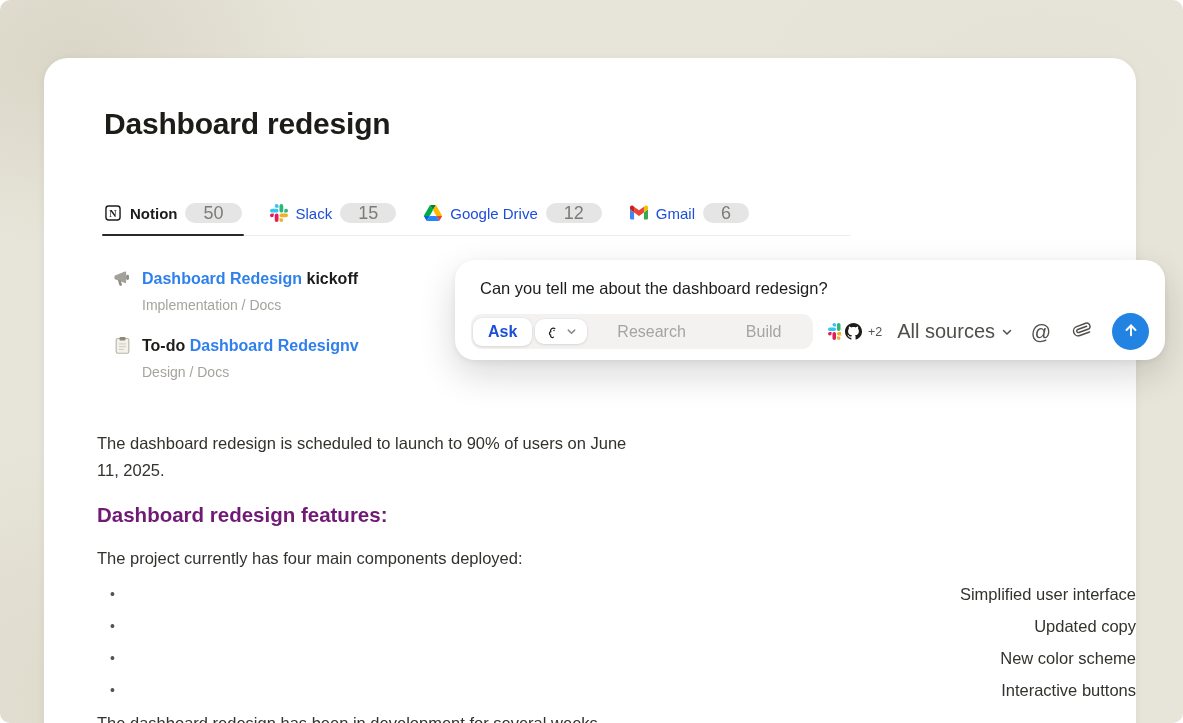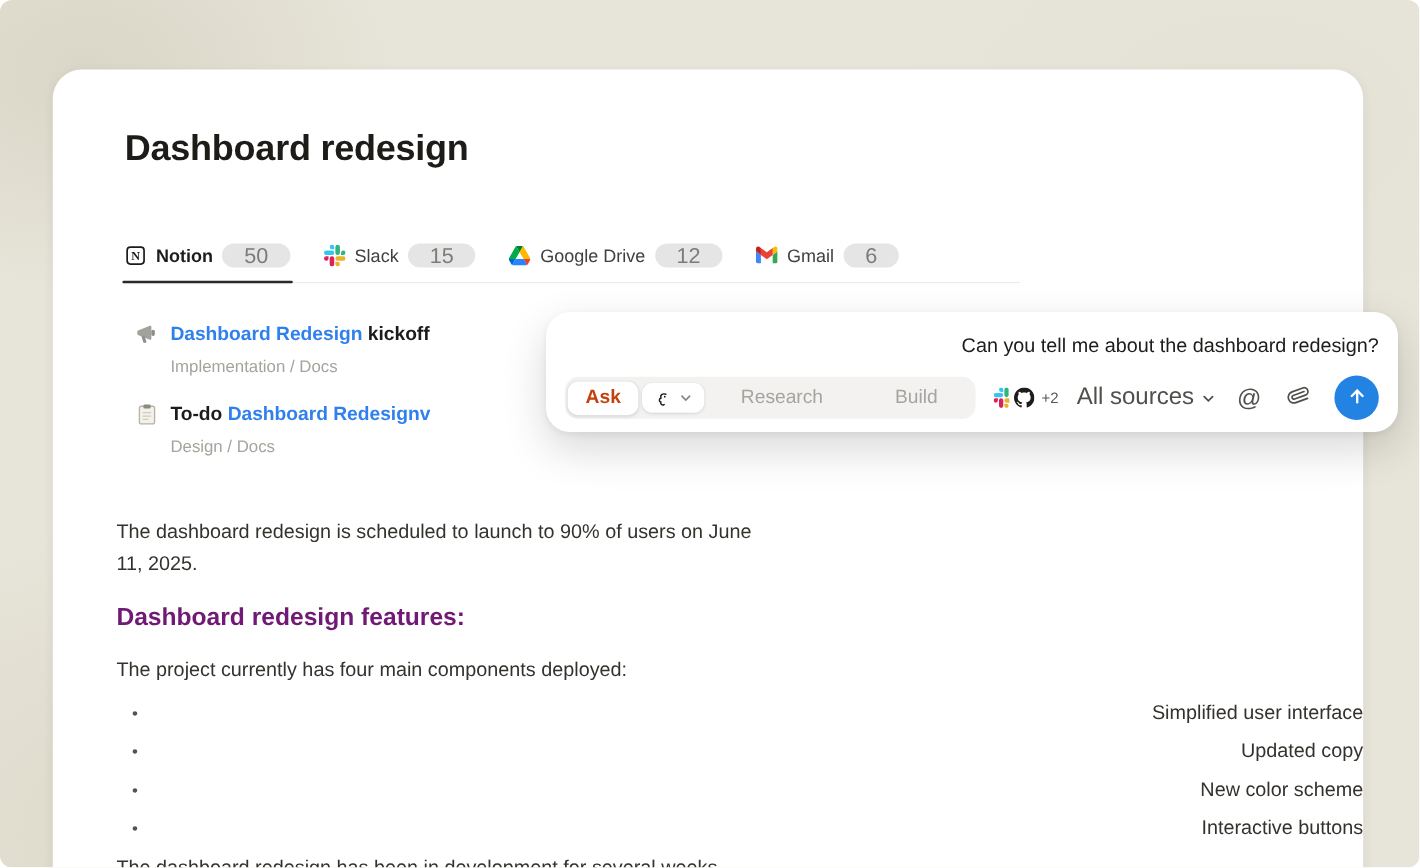--- a/index.html
+++ b/index.html
@@ -34,21 +34,21 @@
   .tabs {
     display:flex; align-items:flex-end; gap:24px;
     margin:57px 0 0 58px; width:748px;
     border-bottom:1px solid #ececea;
   }
   .tab {
     display:flex; align-items:center; gap:8px;
     padding:4px 2px 12px 2px; cursor:pointer;
     position:relative; font-size:15px; color:#8a8884;
   }
-  .tab .tab-label { color:#404040; }
+  .tab .tab-label { color:#1d4ed8; }
   .tab.active .tab-label { color:#1d1c1a; font-weight:700; }
   .tab.active::after {
     content:""; position:absolute; left:0; right:0; bottom:-1px;
     height:2.5px; background:#2b2a27; border-radius:1px;
   }
   .count-pill {
     background:#e5e5e5; color:#7d7b76; font-size:18px;
     border-radius:10px; padding:2px 18px; line-height:16px;
   }
   .tab-icon { width:18px; height:18px; display:inline-flex; }
@@ -73,32 +73,32 @@
     color:#55534f; font-size:14px; line-height:32px;
   }
   .doc p.p3 { line-height:27px; margin-top:4px; }
   
   .chat-box {
     position:absolute; left:455px; top:260px; width:710px; height:100px;
     background:#ffffff; border-radius:20px;
     box-shadow:0 14px 36px rgba(15,15,15,0.16), 0 2px 6px rgba(15,15,15,0.06);
     padding:16px 16px 14px 16px; z-index:5;
   }
-  .chat-query { font-size:16.5px; line-height:20px; color:#1d1c1a; margin:2px 0 0 9px;text-align:right; }
+  .chat-query { font-size:16.5px; line-height:20px; color:#1d1c1a; margin:2px 0 0 9px; }
   .chat-controls { display:flex; align-items:center; margin-top:15px; }
   .mode-group {
     display:flex; align-items:center; background:#f3f2f0;
     border-radius:11px; padding:2px; height:35px;
   }
   .mode-pill {
     display:flex; align-items:center; gap:6px;
     border-radius:9px; padding:5px 15px; font-size:16px; cursor:pointer;
   }
   .mode-pill.selected {
-    background:#ffffff; font-weight:600; color:#c2410c;
+    background:#ffffff; font-weight:600; color:#1d4ed8;
     box-shadow:0 1px 3px rgba(0,0,0,0.10), 0 0 0 0.5px rgba(0,0,0,0.04);
   }
   .mode-pill.model {
     background:#ffffff; padding:5px 10px; margin-left:3px;
     box-shadow:0 1px 3px rgba(0,0,0,0.10), 0 0 0 0.5px rgba(0,0,0,0.04);
   }
   .mode-pill.ghost { color:#a6a49f; padding:5px 30px; }
   .chat-right { display:flex; align-items:center; margin-left:auto; gap:15px; }
   .source-avatars { display:flex; align-items:center; }
   .src-circle {

